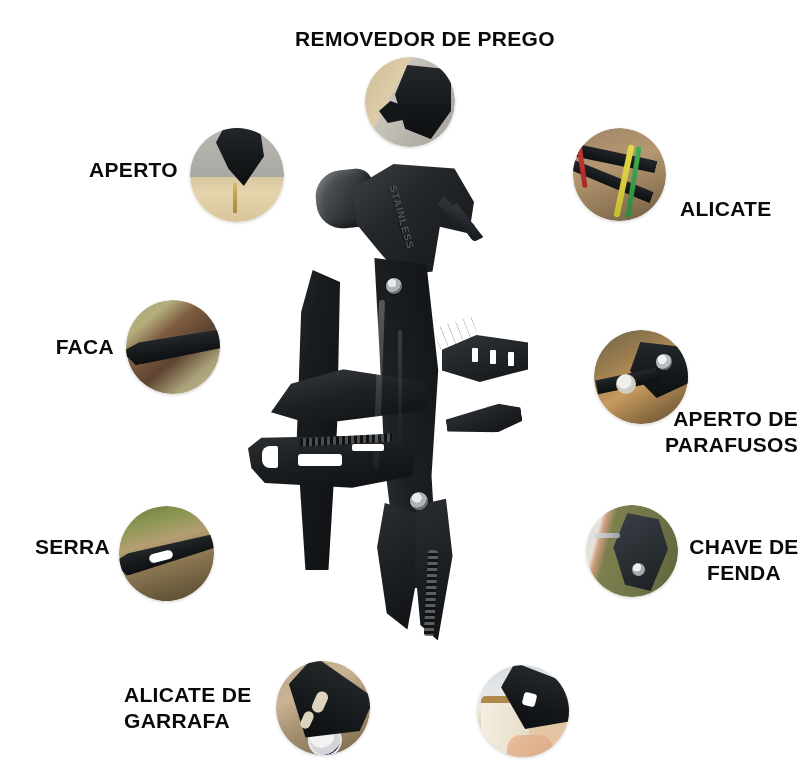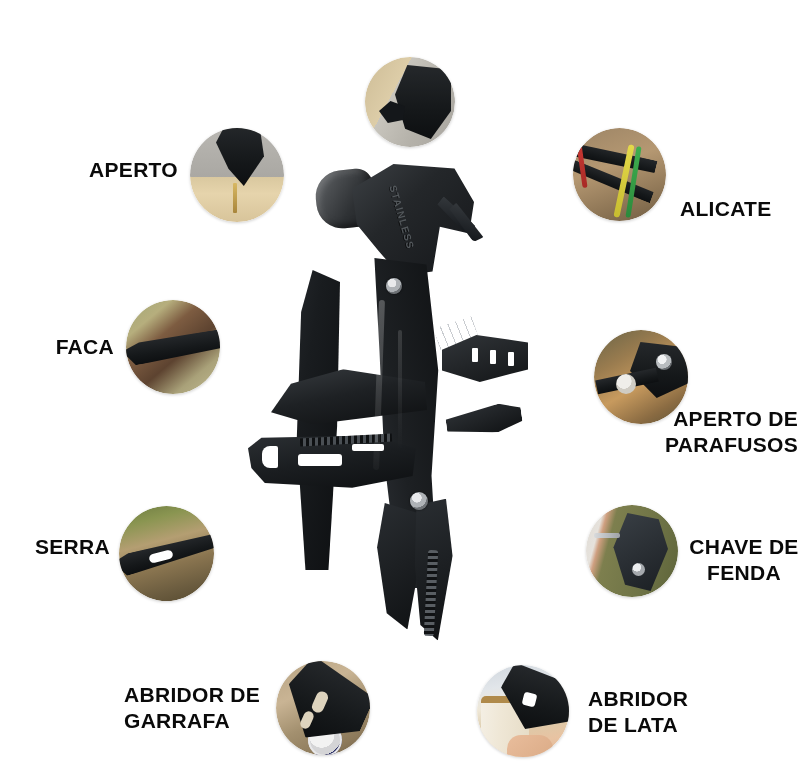--- a/index.html
+++ b/index.html
@@ -271,20 +271,21 @@
     left: 150px; top: 180px; width: 4px; height: 120px;
     background: linear-gradient(180deg, rgba(255,255,255,0.14), rgba(255,255,255,0));
     border-radius: 2px;
   }
 </style>
 </head>
 <body>
 
 <div id="infographic">
 
+  <div class="feat-label align-center" style="left:280px; top:26px; width:290px;">REMOVEDOR DE PREGO</div>
 
   <div class="thumb" style="left:365px; top:57px; width:90px; height:90px;">
     <div class="photo scene-nail"></div>
     <div class="blade" style="left:30px; top:8px; width:56px; height:74px;
         clip-path:polygon(22% 0%,100% 6%,100% 62%,64% 100%,18% 86%,0% 40%);"></div>
     <div class="tool-shape" style="left:14px; top:44px; width:26px; height:22px;
         clip-path:polygon(0% 46%,44% 0%,100% 24%,92% 86%,34% 100%); background:#14171a;"></div>
   </div>
 
   <div class="feat-label align-right" style="left:10px; top:157px; width:168px;">APERTO</div>
@@ -351,21 +352,21 @@
         background:linear-gradient(150deg,#3a4046,#1b1f23);"></div>
     <div style="position:absolute; left:8px; top:28px; width:26px; height:5px;
         background:linear-gradient(90deg,#d8dadc,#9ea2a6); border-radius:2px;"></div>
     <div style="position:absolute; left:46px; top:58px; width:13px; height:13px; border-radius:50%;
         background:radial-gradient(circle at 38% 34%,#eceef0 0 34%,#a5a9ad 36% 100%);"></div>
   </div>
 
   <div class="feat-label align-left" style="left:688px; top:534px; width:112px;text-align:center;">CHAVE DE
 FENDA</div>
 
-  <div class="feat-label align-left" style="left:124px; top:682px; width:160px;">ABRIDOR DE
+  <div class="feat-label align-left" style="left:124px; top:682px; width:160px;">ALICATE DE
 GARRAFA</div>
 
   <div class="thumb" style="left:276px; top:661px; width:94px; height:94px;">
     <div class="photo scene-bottle"></div>
     <div class="blade" style="left:8px; top:4px; width:84px; height:78px;
         transform:rotate(24deg); clip-path:polygon(14% 0%,100% 18%,100% 64%,44% 100%,0% 46%);"></div>
     <div style="position:absolute; left:38px; top:30px; width:12px; height:22px;
         background:#ddd3bd; border-radius:6px; transform:rotate(24deg);"></div>
     <div style="position:absolute; left:26px; top:50px; width:10px; height:18px;
         background:#ddd3bd; border-radius:5px; transform:rotate(24deg);"></div>
@@ -374,22 +375,20 @@
   <div class="thumb" style="left:477px; top:665px; width:92px; height:92px;">
     <div class="photo scene-can"></div>
     <div class="blade" style="left:22px; top:4px; width:76px; height:62px;
         transform:rotate(14deg); clip-path:polygon(10% 0%,100% 14%,100% 70%,44% 100%,0% 44%);"></div>
     <div style="position:absolute; left:46px; top:28px; width:13px; height:13px;
         background:#ffffff; border-radius:3px; transform:rotate(14deg);"></div>
     <div style="position:absolute; left:30px; top:70px; width:46px; height:30px;
         background:linear-gradient(140deg,#e9bd9c,#d9a984); border-radius:14px 14px 6px 6px;"></div>
   </div>
 
-  <div class="feat-label align-left" style="left:588px; top:686px; width:160px;">ABRIDOR
-DE LATA</div>
 
   <div id="product">
 
     <div class="pc hammer-head"></div>
     <div class="pc hammer-body"></div>
     <div class="pc hammer-claw-a"></div>
     <div class="pc hammer-claw-b"></div>
 
     <div class="stainless-text">STAINLESS</div>
 

